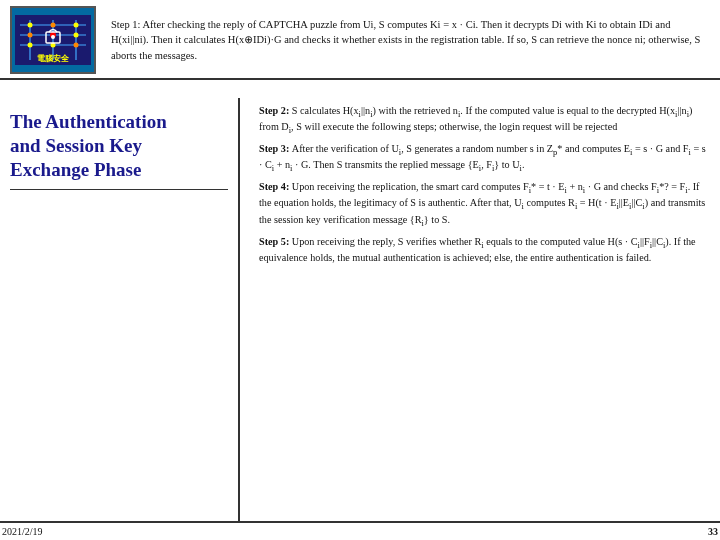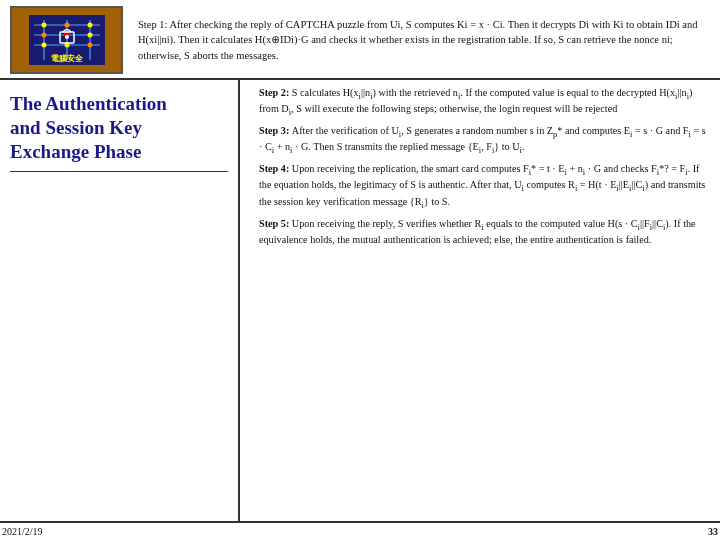--- a/index.html
+++ b/index.html
@@ -22,23 +22,23 @@
 
     
     .top-image-area {
       display: flex;
       align-items: center;
       padding: 6px 10px 4px 10px;
       border-bottom: 2px solid #333;
     }
 
     .logo-box {
-      width: 113px;
+      width: 86px;
       height: 68px;
-      background: #a16207;
+      background: #0369a1;
       border: 2px solid #555;
       display: flex;
       flex-direction: column;
       align-items: center;
       justify-content: center;
       position: relative;
       flex-shrink: 0;
     }
 
     .top-right-text {
@@ -47,20 +47,21 @@
       font-size: 10.5px;
       line-height: 1.45;
       color: #111;
     }
 
     
     .main-content {
       display: flex;
       flex: 1;
       overflow: hidden;
+      margin-top: 18px;
     }
 
     
     .left-panel {
       width: 240px;
       flex-shrink: 0;
       padding: 12px 10px;
       border-right: 2px solid #333;
     }
 

